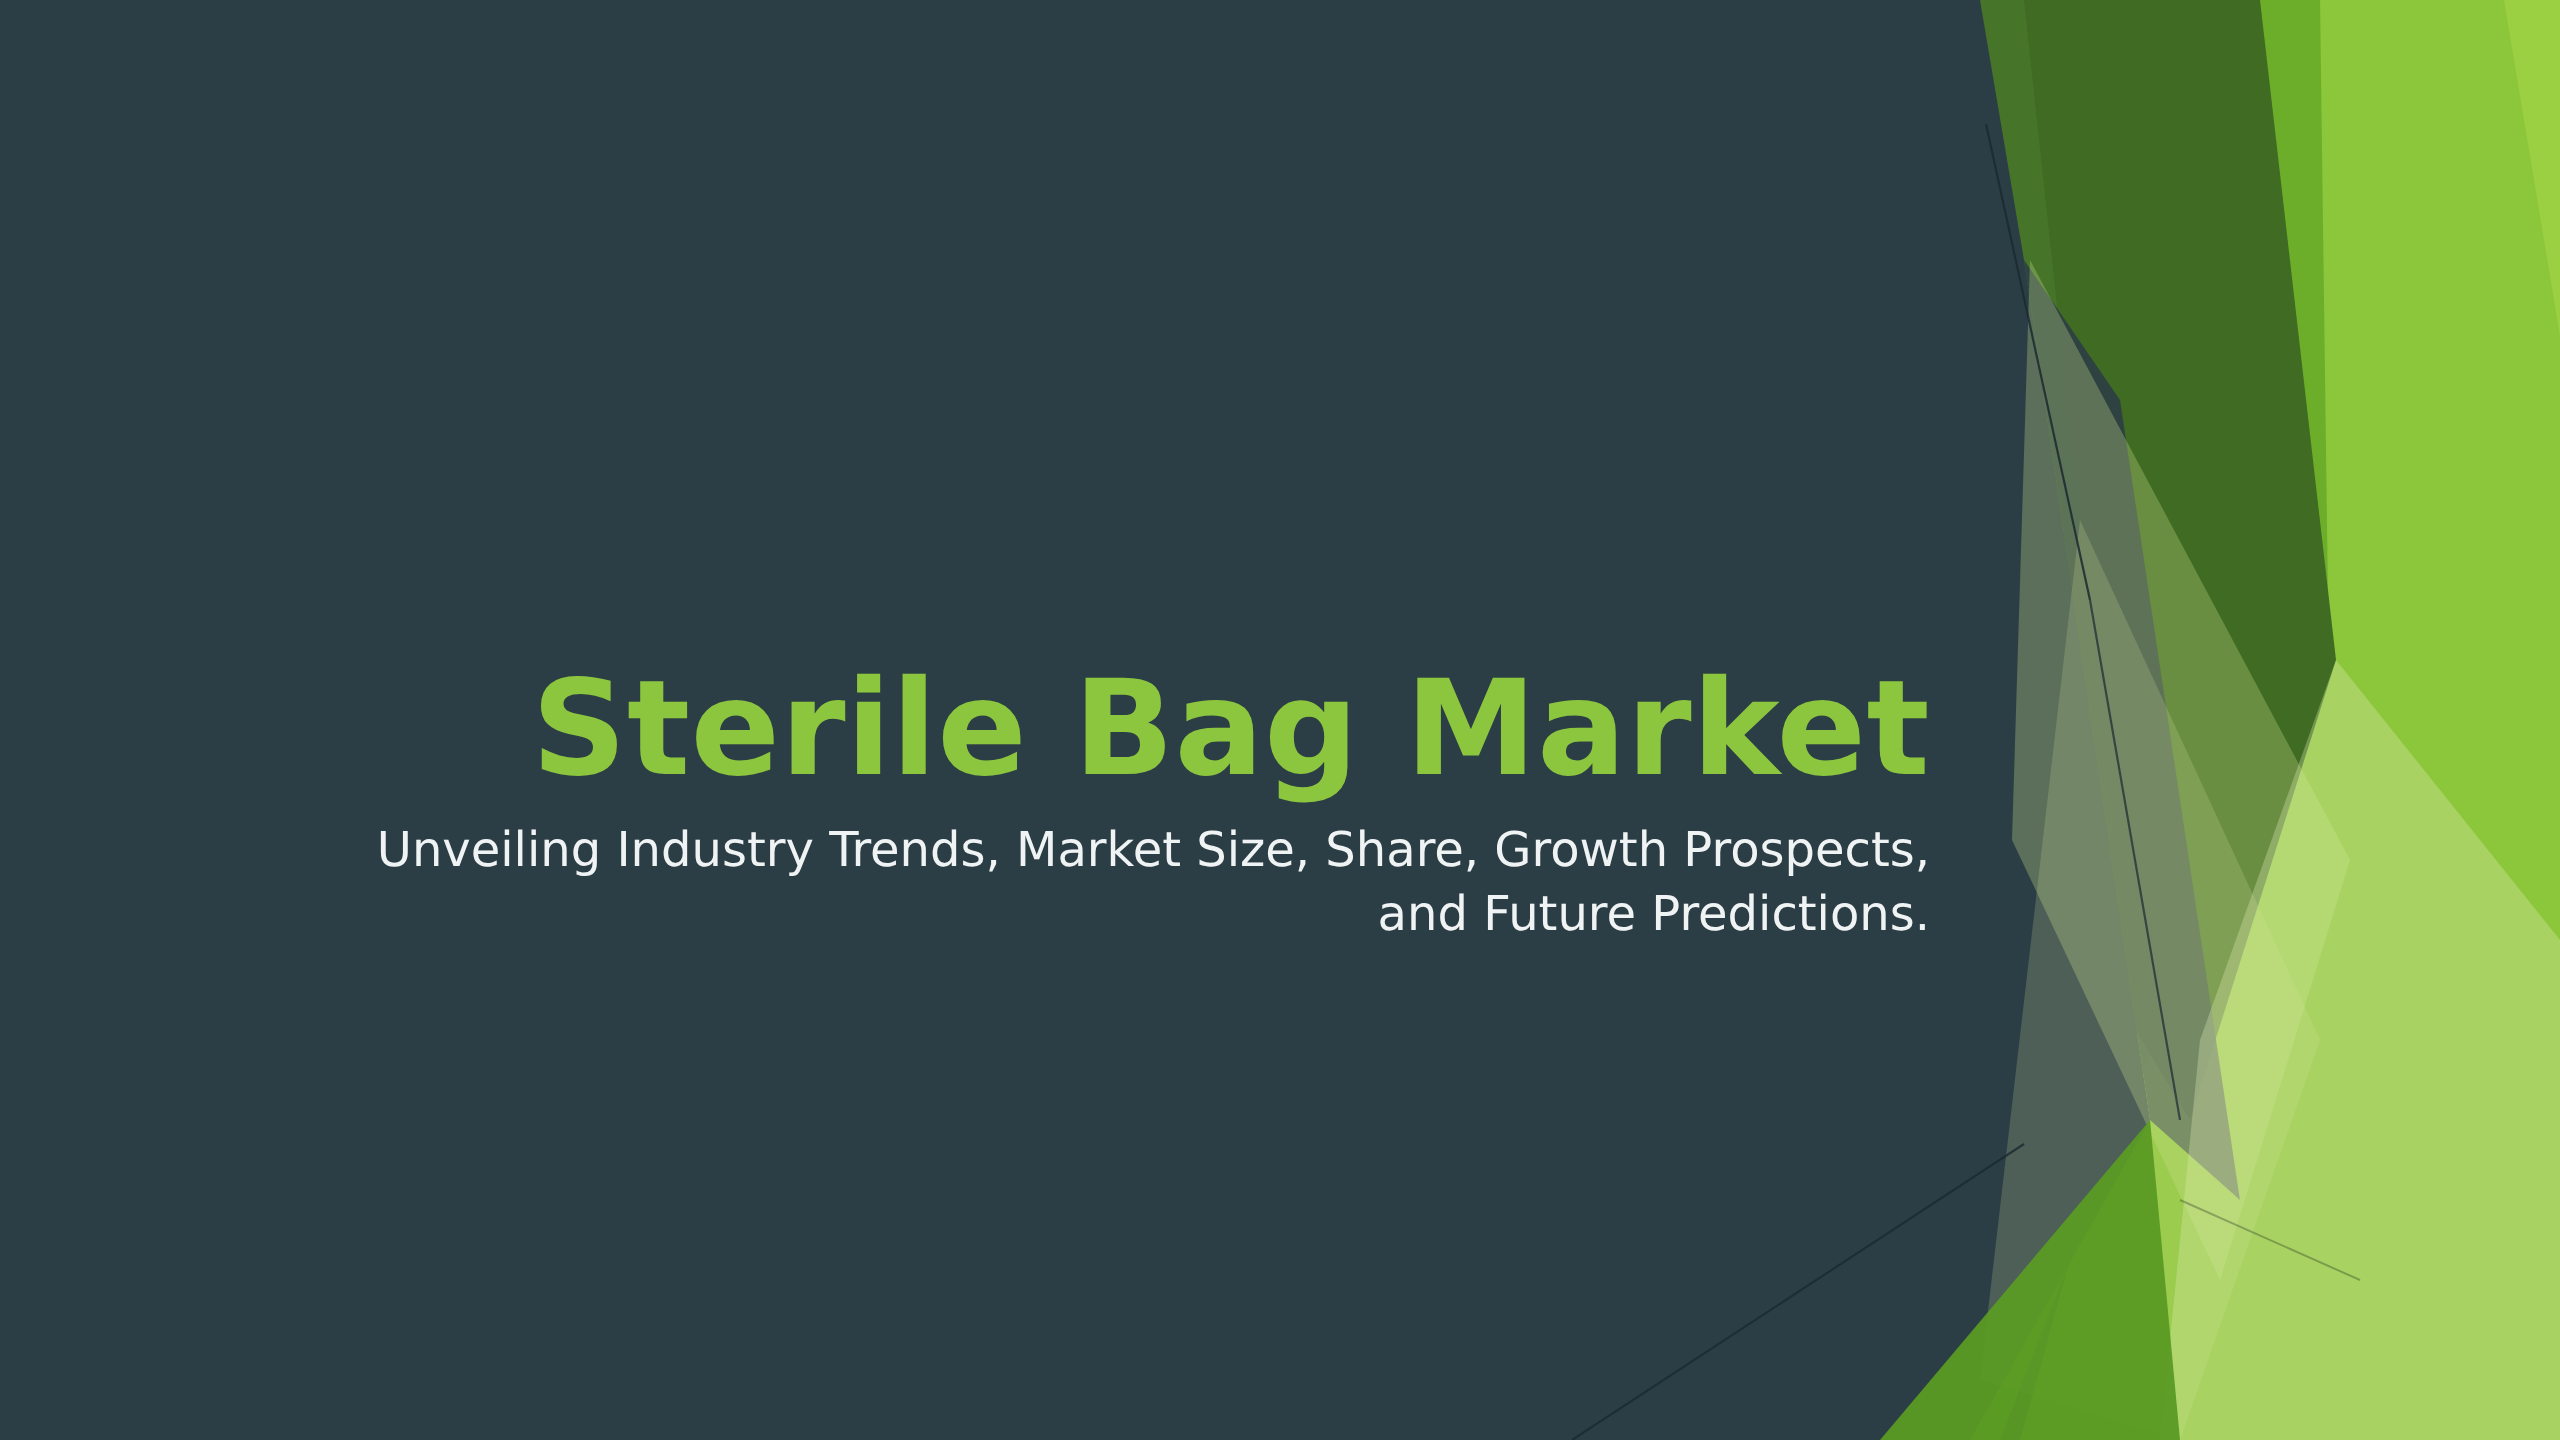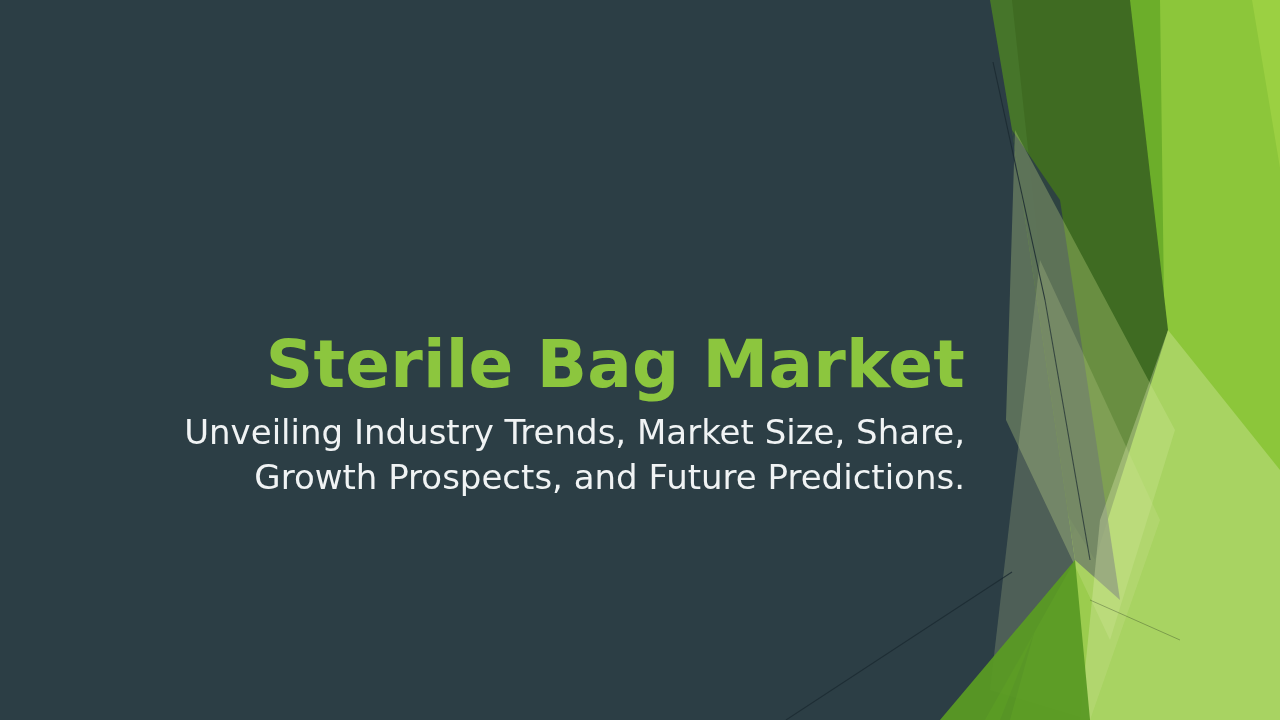--- a/index.html
+++ b/index.html
@@ -39,21 +39,21 @@
     font-weight: 700;
     line-height: 1.06;
     letter-spacing: 0.2px;
     color: #8cc63e;
     font-family: "DejaVu Sans", sans-serif;
     text-align: right;
   }
   #slide-subtitle {
     margin: 10px 0 0 0;
     padding: 0;
-    font-size: 34px;
+    font-size: 24px;
     font-weight: 400;
     line-height: 1.32;
     color: #f0f3f4;
     font-family: "DejaVu Sans", sans-serif;
     text-align: right;
     max-width: 790px;
     margin-left: auto;
     margin-right: 0;
   }
 </style>

